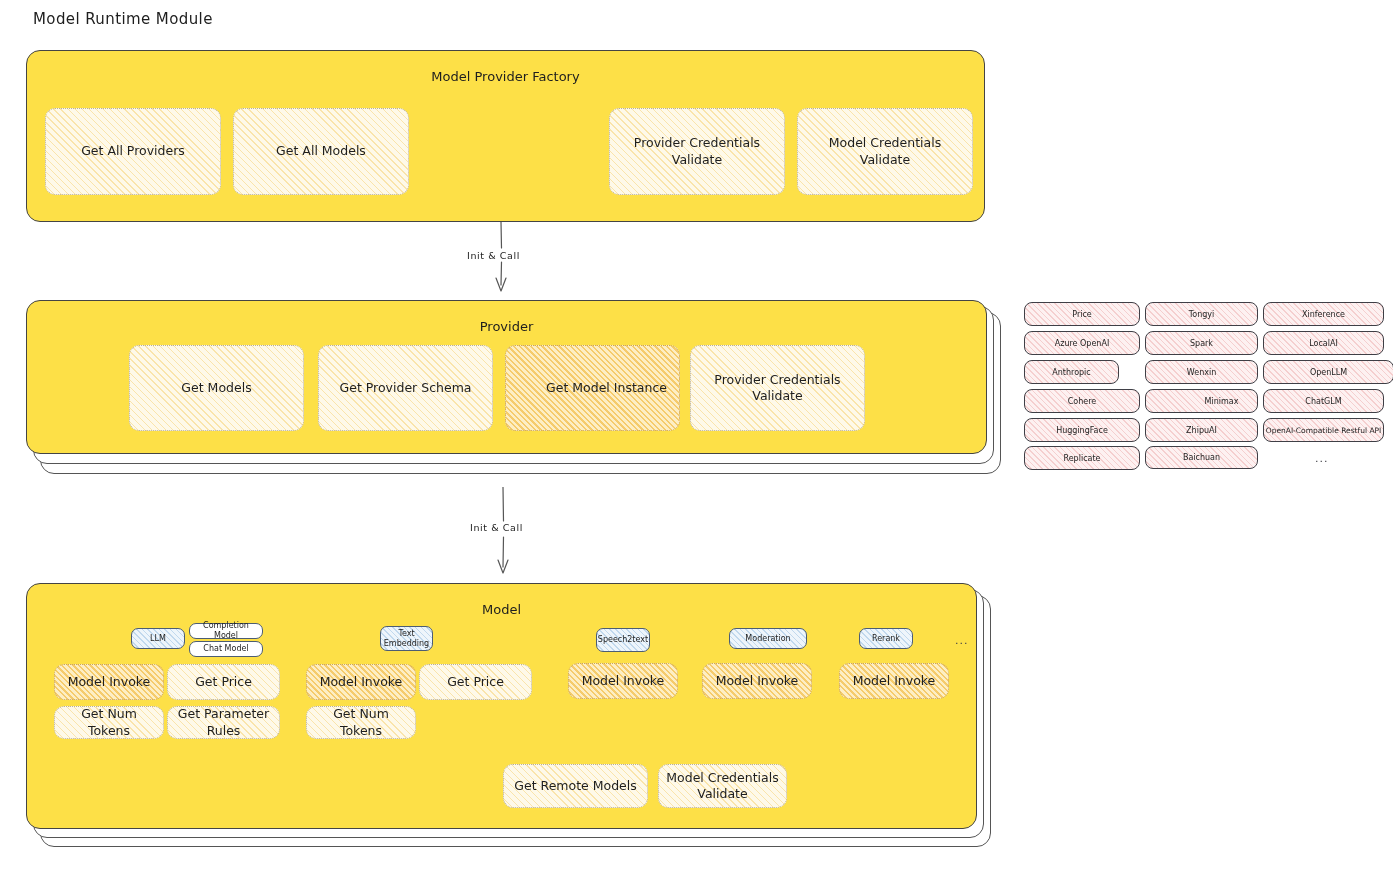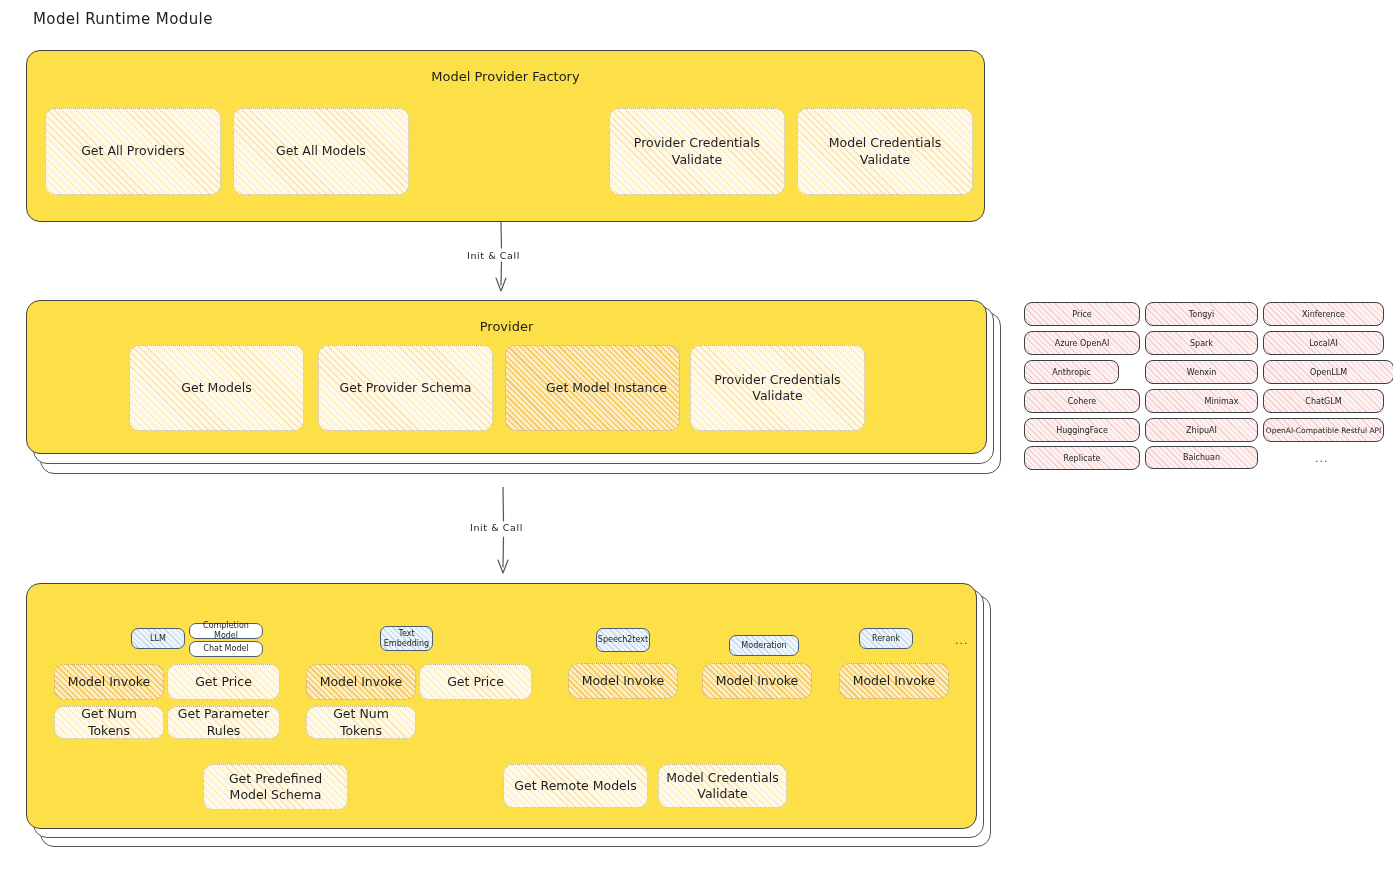--- a/index.html
+++ b/index.html
@@ -223,43 +223,43 @@
   <svg width="70" height="95" viewBox="0 0 70 95">
     <path d="M31 0 L31.5 34 M31.5 50 L31 80" stroke="#555" stroke-width="1.2" fill="none" stroke-linecap="round"></path>
     <path d="M26 73 L31 86 L36 73" stroke="#555" stroke-width="1.2" fill="none" stroke-linecap="round" stroke-linejoin="round"></path>
   </svg>
   <div class="arrow-label" style="left:-2px; top:35px;">Init &amp; Call</div>
 </div>
 
 <div class="panel-stack-layer" style="left:40px; top:595px; width:951px; height:252px;"></div>
 <div class="panel-stack-layer" style="left:33px; top:589px; width:951px; height:249px;"></div>
 <div class="panel" style="left:26px; top:583px; width:951px; height:246px; z-index:2;">
+  <div class="panel-title">Model</div>
 
   <div class="badge-blue" style="left:104px; top:44px; width:54px; height:21px;">LLM</div>
   <div class="badge-white" style="left:162px; top:39px; width:74px; height:16px;">Completion Model</div>
   <div class="badge-white" style="left:162px; top:57px; width:74px; height:16px;">Chat Model</div>
 
   <div class="mbox hl" style="left:27px; top:80px; width:110px; height:36px;">Model Invoke</div>
   <div class="mbox" style="left:140px; top:80px; width:113px; height:36px;">Get Price</div>
   <div class="mbox" style="left:27px; top:122px; width:110px; height:33px;">Get Num Tokens</div>
   <div class="mbox" style="left:140px; top:122px; width:113px; height:33px;">Get Parameter Rules</div>
 
   <div class="badge-blue" style="left:353px; top:42px; width:53px; height:25px;">Text Embedding</div>
 
   <div class="mbox hl" style="left:279px; top:80px; width:110px; height:36px;">Model Invoke</div>
   <div class="mbox" style="left:392px; top:80px; width:113px; height:36px;">Get Price</div>
   <div class="mbox" style="left:279px; top:122px; width:110px; height:33px;">Get Num Tokens</div>
 
   <div class="badge-blue" style="left:569px; top:44px; width:54px; height:24px;">Speech2text</div>
   <div class="mbox hl" style="left:541px; top:79px; width:110px; height:36px;">Model Invoke</div>
 
-  <div class="badge-blue" style="left:702px; top:51px; width:70px; height:21px;">Moderation</div>
+  <div class="badge-blue" style="left:702px; top:44px; width:78px; height:21px;">Moderation</div>
   <div class="mbox hl" style="left:675px; top:79px; width:110px; height:36px;">Model Invoke</div>
 
   <div class="badge-blue" style="left:832px; top:44px; width:54px; height:21px;">Rerank</div>
   <div class="mbox hl" style="left:812px; top:79px; width:110px; height:36px;">Model Invoke</div>
 
   <div class="ellipsis-mark" style="left:928px; top:50px;">...</div>
 
-  <div class="mbox" style="left:176px; top:180px; width:145px; height:46px;">Get Predefined Model Schema</div>
   <div class="mbox" style="left:476px; top:180px; width:145px; height:44px;">Get Remote Models</div>
   <div class="mbox" style="left:631px; top:180px; width:129px; height:44px;">Model Credentials Validate</div>
 </div>
 
 </body></html>

